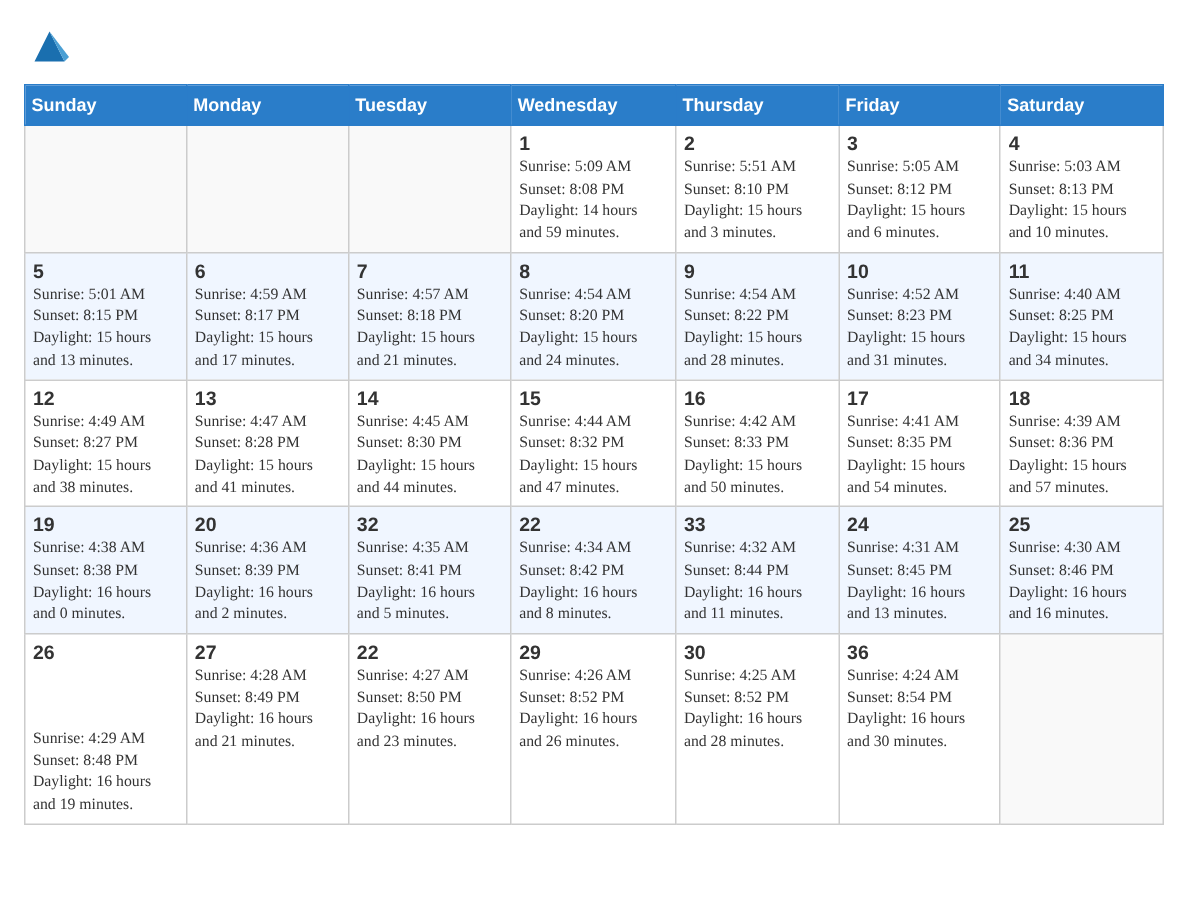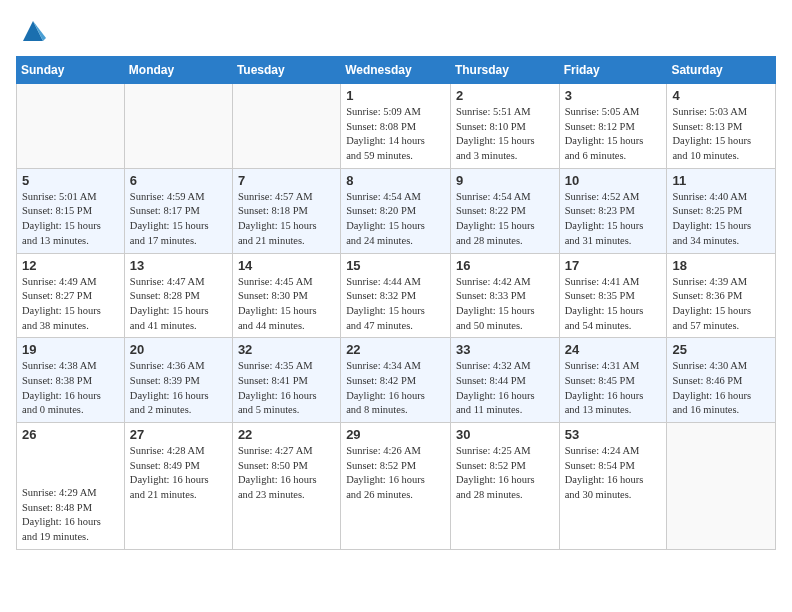--- a/index.html
+++ b/index.html
@@ -345,21 +345,21 @@
 and 26 minutes.</div>
         </td>
         <td>
           <span class="day-number">30</span>
           <div class="day-info" style="white-space: pre-line;">Sunrise: 4:25 AM
 Sunset: 8:52 PM
 Daylight: 16 hours
 and 28 minutes.</div>
         </td>
         <td>
-          <span class="day-number">53</span>
+          <span class="day-number">36</span>
           <div class="day-info" style="white-space: pre-line;">Sunrise: 4:24 AM
 Sunset: 8:54 PM
 Daylight: 16 hours
 and 30 minutes.</div>
         </td>
         <td class="empty-cell"></td>
       </tr>
     </tbody>
 </table>
 

